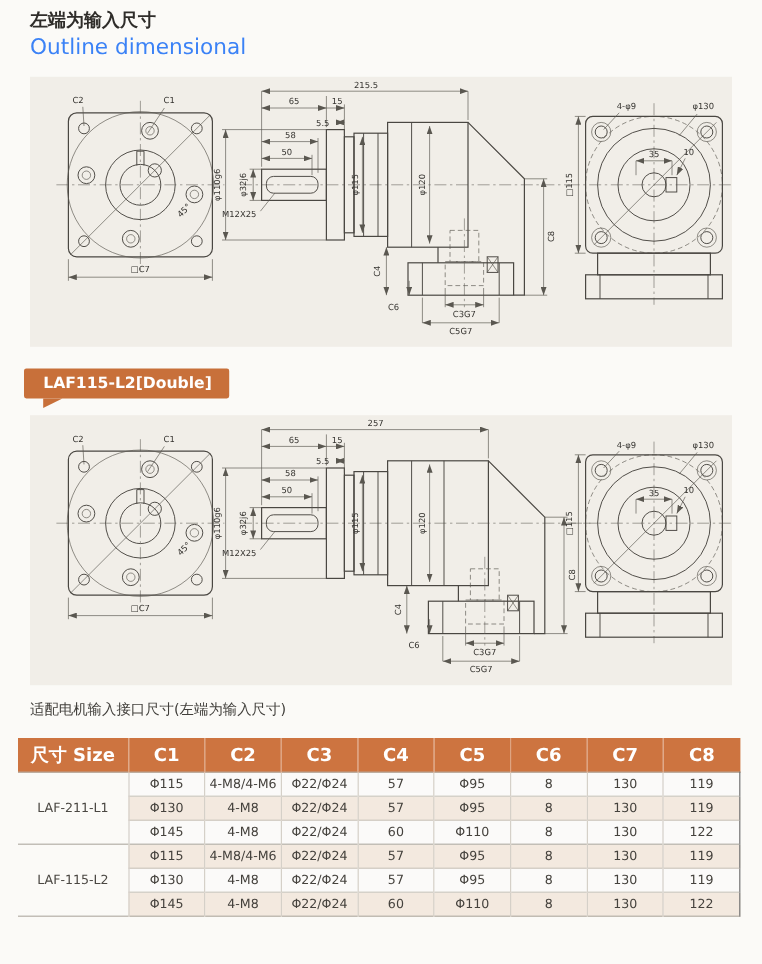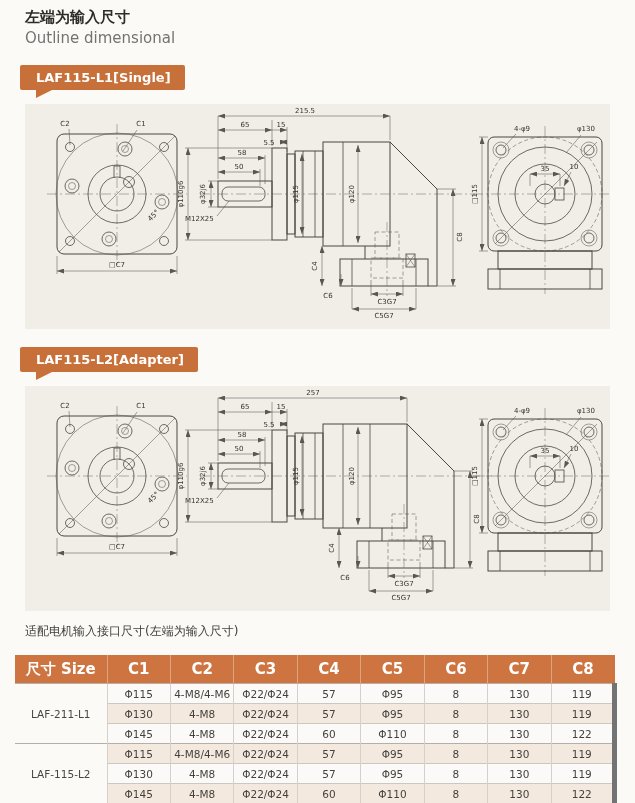--- a/index.html
+++ b/index.html
@@ -4,21 +4,21 @@
 <style>
   html,body{margin:0;padding:0;}
   body{
     width:635px;height:803px;overflow:hidden;
     background:#fbfaf7;
     font-family:"DejaVu Sans","Liberation Sans",sans-serif;
     color:#3a3835;
   }
   .page{padding-top:8px;}
   .title-zh{font-size:15px;font-weight:bold;color:#2f2d2a;margin:0 0 2px 25px;}
-  .title-en{font-size:15px;color:#737373;margin:0 0 0 25px;}
+  .title-en{font-size:18px;color:#3b82f6;margin:0 0 0 25px;}
   .banner{
     position:relative;display:inline-block;
     background:#c8703a;color:#fff;
     font-size:13px;font-weight:bold;
     padding:5px 14px 5px 16px;border-radius:2px;
     margin:18px 0 0 20px;
   }
   .banner .tail{
     position:absolute;left:16px;bottom:-8px;width:0;height:0;
     border-left:16px solid #c8703a;border-bottom:8px solid transparent;
@@ -37,21 +37,21 @@
   }
   table.dims th{
     background:#cd7440;color:#fff;font-weight:bold;font-size:15px;
     height:26px;border-right:1px solid rgba(255,255,255,0.35);
   }
   table.dims th:last-child{border-right:none;}
   table.dims td{
     height:17px;text-align:center;
     border-top:1px solid #ccc7bf;border-right:1px solid #d5d0c8;
   }
-  table.dims td:last-child{border-right:5px solid #737373;}
+  table.dims td:last-child{border-right:1px solid #737373;}
   table.dims td.group{
     background:#fbfaf7;border-right:1px solid #d5d0c8;
     font-size:10.5px;color:#4a4742;
   }
   table.dims tr.alt td.data{background:#f3e9df;}
   table.dims tr.plain td.data{background:#fbfaf9;}
   table.dims tr.group-start td{border-top:1px solid #b5b0a7;}
   table.dims tbody{border-bottom:1px solid #b5b0a7;}
   
   svg .ln{fill:none;stroke:#4a4742;stroke-width:1;}
@@ -64,24 +64,20 @@
 </style>
 </head>
 <body>
 
 <div class="page">
 
   <div class="title-zh">左端为输入尺寸</div>
   <div class="title-en">Outline dimensional</div>
 
   
-  <div class="banner">
-    <span>LAF115-L1[Single]</span>
-    <div class="tail"></div>
-  </div>
 
   <div class="panel">
     <svg width="585" height="225" viewBox="0 0 585 225">
       <defs>
         <marker id="ar1" viewBox="0 0 7 5" refX="7" refY="2.5" markerWidth="7" markerHeight="5" orient="auto-start-reverse" markerUnits="userSpaceOnUse">
           <path d="M0,0 L7,2.5 L0,5 z" fill="#5a5750"></path>
         </marker>
       </defs>
 
       <g>
@@ -238,21 +234,21 @@
         <line class="dim" x1="491" y1="30" x2="478" y2="44"></line>
         <text x="497" y="27" text-anchor="middle">4-φ9</text>
         <line class="dim" x1="556" y1="31" x2="541" y2="49"></line>
         <text x="561" y="27" text-anchor="middle">φ130</text>
       </g>
     </svg>
   </div>
 
   
   <div class="banner">
-    <span>LAF115-L2[Adapter]</span>
+    <span>LAF115-L2[Double]</span>
     <div class="tail"></div>
   </div>
 
   <div class="panel">
     <svg width="585" height="225" viewBox="0 0 585 225">
 
       <g>
         <line class="cl" x1="22" y1="90" x2="162" y2="90"></line>
         <line class="cl" x1="92" y1="20" x2="92" y2="162"></line>
         <line class="tn" x1="34" y1="148" x2="150" y2="32"></line>

